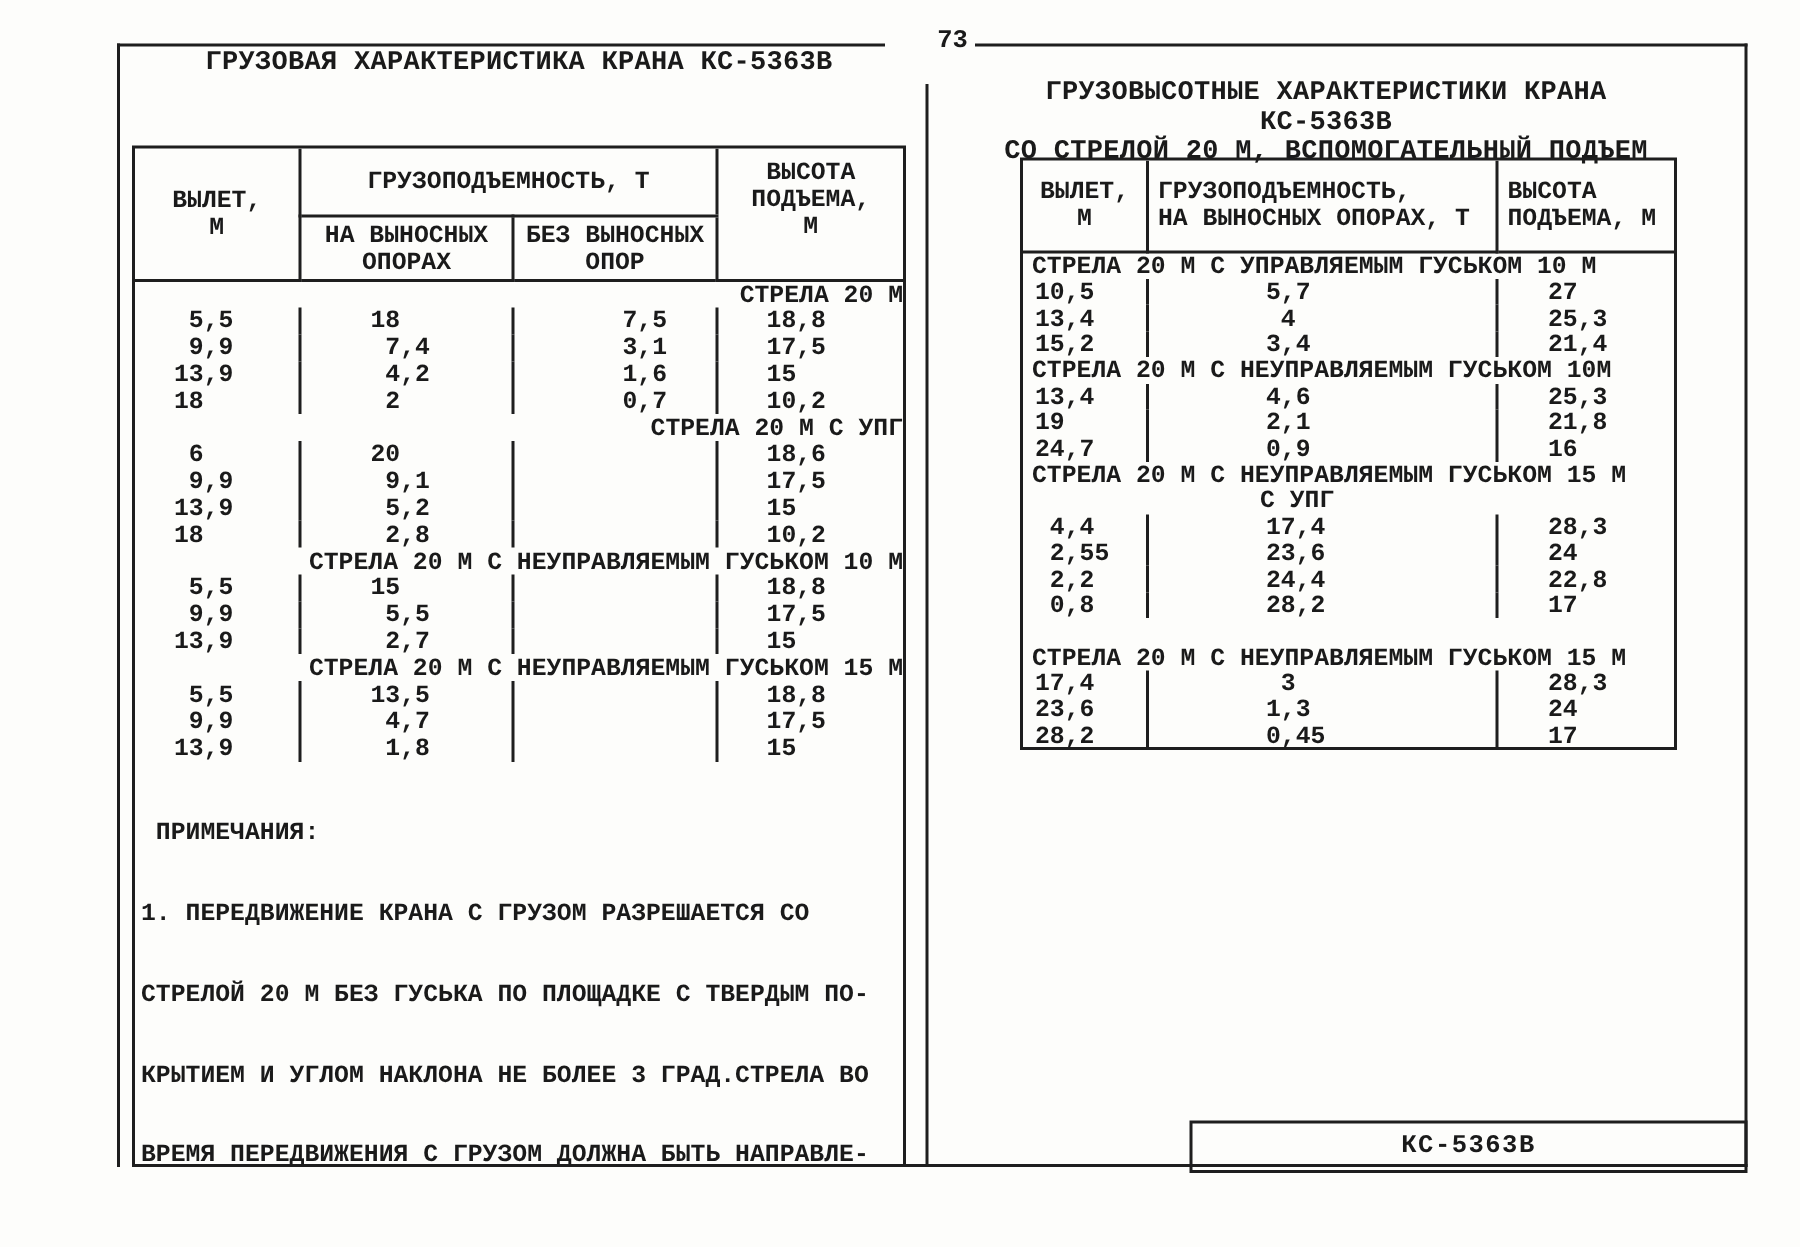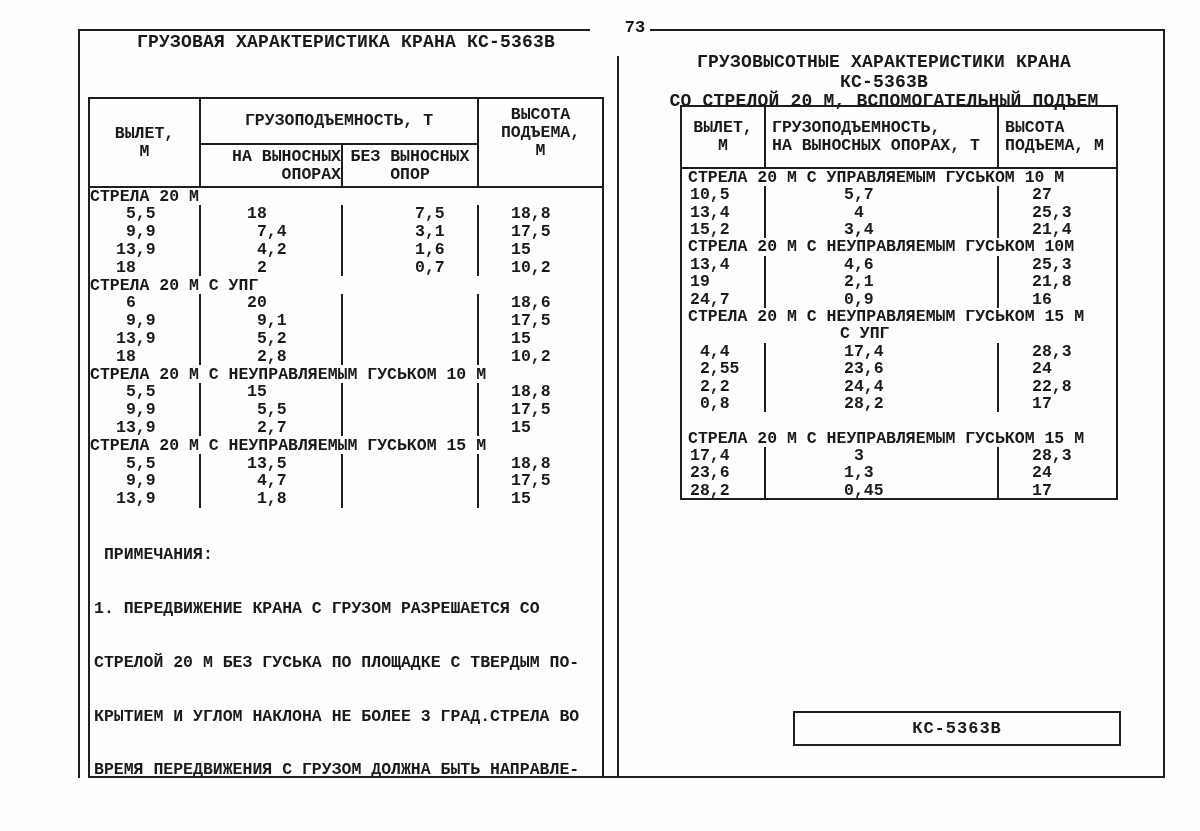--- a/index.html
+++ b/index.html
@@ -7,33 +7,33 @@
   body { font-family:"Liberation Mono","DejaVu Sans Mono",monospace; color:#1a1a1a; font-weight:700; position:relative; }
   .abs { position:absolute; }
   .line { position:absolute; background:#1e1e1e; }
   .pgnum { left:612px; top:18px; width:46px; text-align:center; font-size:17px; }
   .title { text-align:center; font-size:18px; line-height:19.5px; letter-spacing:.2px; }
   .lt { left:88px; top:33px; width:516px; }
   .rt { left:653px; top:53px; width:462px; }
   .box { position:absolute; border:2px solid #1e1e1e; overflow:hidden; background:transparent; }
   .lbox { left:88px; top:97px; width:516px; height:681px; }
   .rbox { left:680px; top:105px; width:438px; height:395px; }
-  .kcbox { left:793px; top:711px; width:328px; height:35px; }
+  .kcbox { left:793px; top:747px; width:372px; height:35px; }
   .kcbox div { text-align:center; line-height:31px; font-size:17px; letter-spacing:1px; }
   table { border-collapse:collapse; table-layout:fixed; width:100%; font-size:16.5px; }
   td { white-space:pre; vertical-align:middle; line-height:17px; }
   
   .ltab thead td { text-align:center; line-height:18px; white-space:pre-line; }
   .ltab .hv { border-right:2px solid #1e1e1e; border-bottom:2px solid #1e1e1e; }
   .ltab .hg { border-bottom:2px solid #1e1e1e; }
-  .ltab .hna { border-right:2px solid #1e1e1e; border-bottom:2px solid #1e1e1e;text-align:right; }
+  .ltab .hna { border-right:2px solid #1e1e1e; border-bottom:2px solid #1e1e1e; }
   .ltab .hbez { border-bottom:2px solid #1e1e1e; }
   .ltab .hh { border-left:2px solid #1e1e1e; border-bottom:2px solid #1e1e1e; vertical-align:top; padding-top:7px; }
   .ltab tbody tr { height:17.8px; }
-  .ltab .sec td { text-align:left; }
+  .ltab .sec td { text-align:right; }
   .ltab .c1 { padding-left:26px; }
   .ltab .c2 { padding-left:46px; border-left:2px solid #1e1e1e; }
   .ltab .c3 { padding-left:72px; border-left:2px solid #1e1e1e; }
   .ltab .c4 { padding-left:32px; border-left:2px solid #1e1e1e; }
   .notes { padding:3px 0 0 4px; font-size:16.5px; line-height:17.9px; white-space:pre; }
   
   .rtab thead tr { height:61px; }
   .rtab thead td { white-space:pre-line; line-height:18px; border-bottom:2px solid #1e1e1e; }
   .rtab .rh1 { text-align:center; border-right:2px solid #1e1e1e; }
   .rtab .rh2 { padding-left:6px; border-right:2px solid #1e1e1e; }

